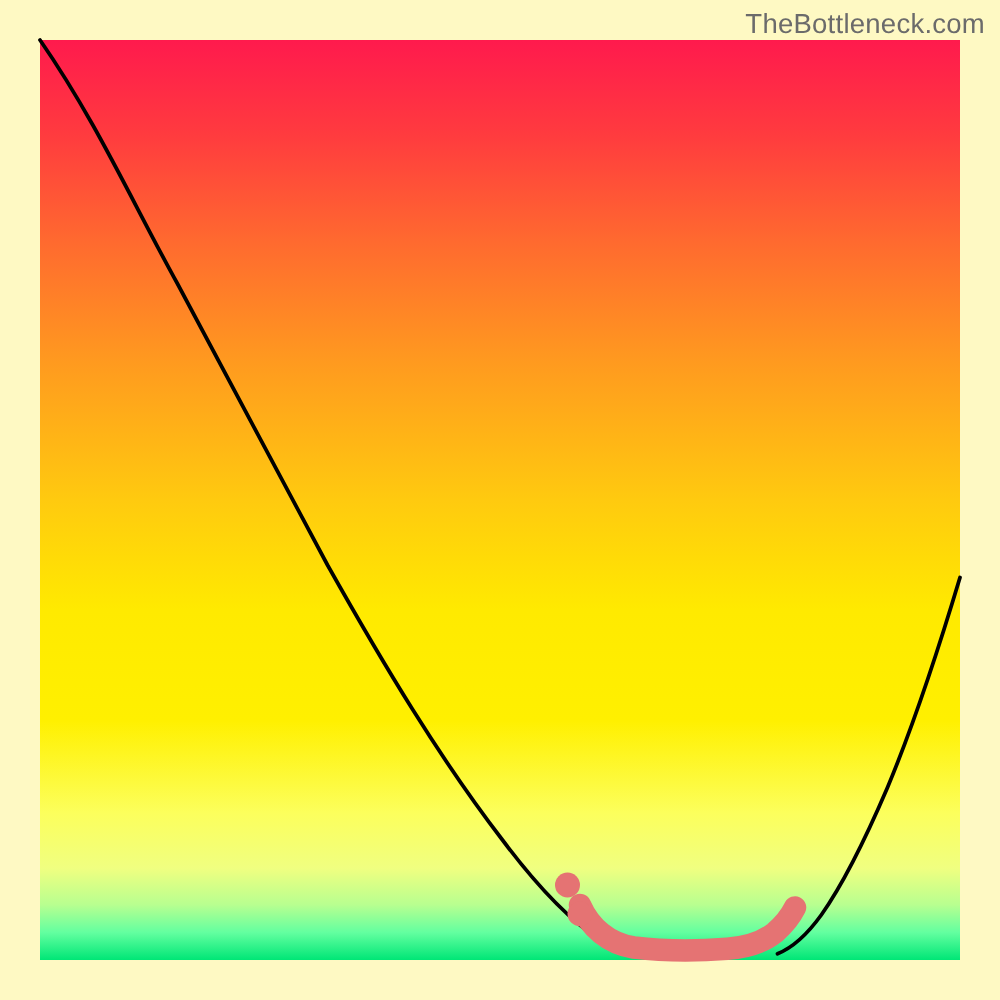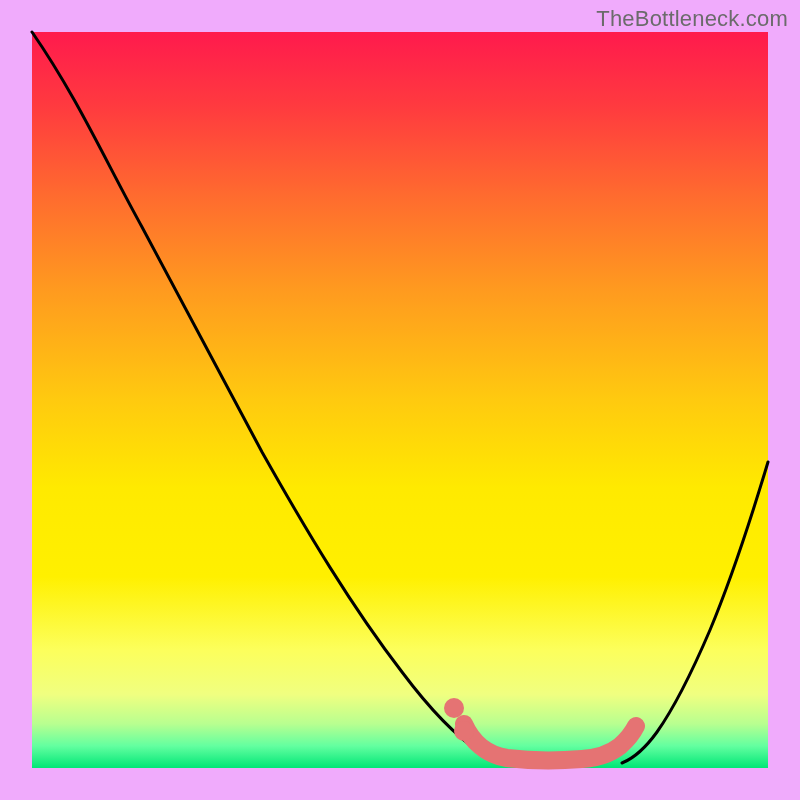--- a/index.html
+++ b/index.html
@@ -9,21 +9,21 @@
     height: 800px;
     background: #000000;
     overflow: hidden;
   }
   .frame {
     position: absolute;
     left: 0;
     top: 0;
     width: 800px;
     height: 800px;
-    background: #f0abfc;
+    background: #fef9c3;
   }
   .plot-area {
     position: absolute;
     left: 32px;
     top: 32px;
     width: 736px;
     height: 736px;
     background: linear-gradient(to bottom,
       #ff1a4d 0%,
       #ff3a3f 10%,

